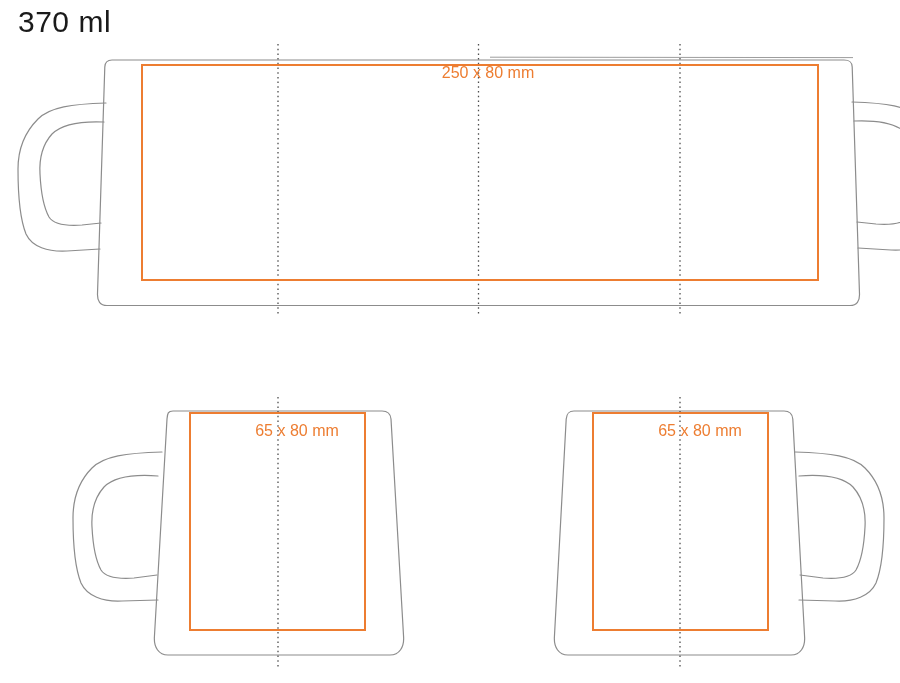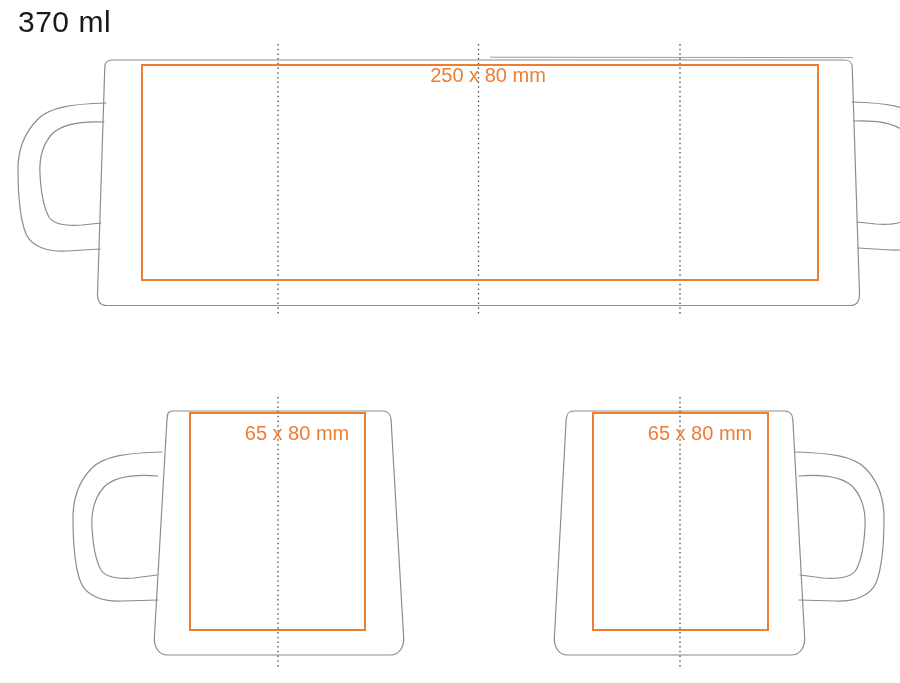--- a/index.html
+++ b/index.html
@@ -21,21 +21,21 @@
     top: 5px;
     font-size: 30px;
     font-weight: 400;
     color: var(--title-color, #1a1a1a);
     letter-spacing: 0.5px;
     white-space: nowrap;
   }
   .dim-label {
     position: absolute;
     transform: translateX(-50%);
-    font-size: 20px;
+    font-size: 16px;
     color: var(--print-area, #ED7D31);
     white-space: nowrap;
   }
   .dim-label.wrap-label   { left: 488px; top: 64px; }
   .dim-label.left-label   { left: 297px; top: 422px; }
   .dim-label.right-label  { left: 700px; top: 422px; }
   svg.art {
     position: absolute;
     left: 0;
     top: 0;

